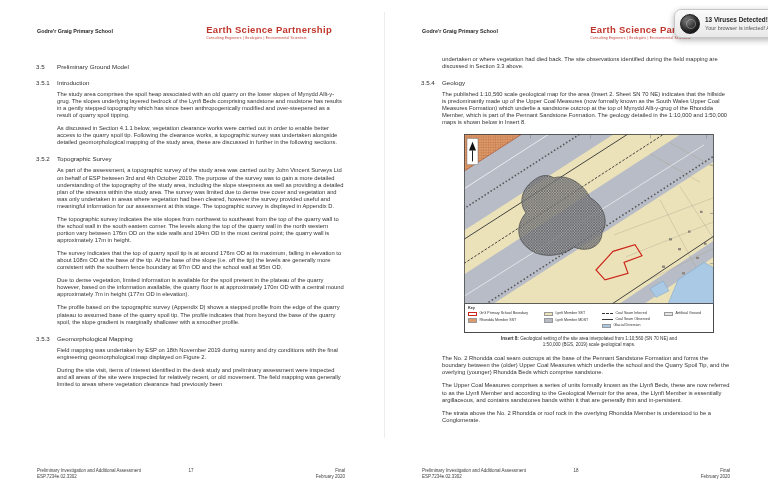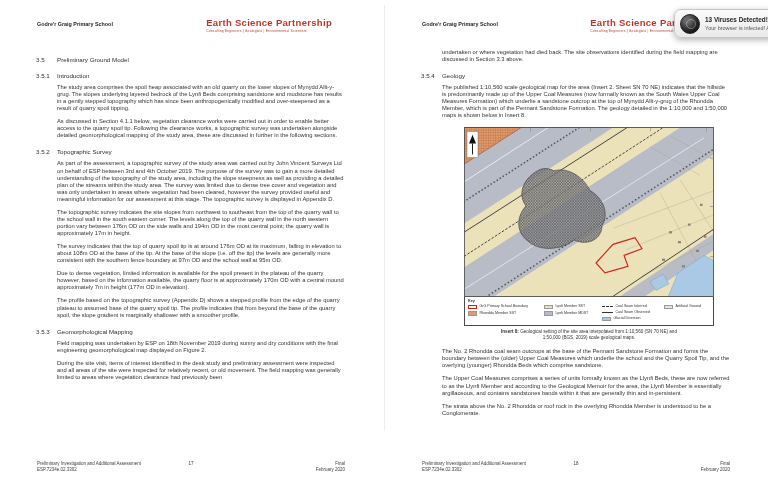--- a/index.html
+++ b/index.html
@@ -1,20 +1,20 @@
 <!DOCTYPE html>
 <html style="--esp-red: #c0362c; --sst-yellow: #ece2ba; --mdst-grey: #b7bcc6; --rhondda-orange: #dd9a6b; --boundary-red: #cc2418; --glacial-blue: #aac9e4;"><head>
 <meta charset="utf-8">
 <style>
   html,body{margin:0;padding:0;}
   body{
     width:768px;height:493px;position:relative;overflow:hidden;
     background:#ffffff;font-family:"Liberation Sans",sans-serif;color:#333;
   }
-  .page{position:absolute;top:5px;width:384px;height:426px;background:#fff;}
+  .page{position:absolute;top:12px;width:384px;height:426px;background:#fff;}
   #page-left{left:0;}
   #page-right{left:384px;border-left:1px solid #ededed;box-sizing:border-box;}
 
   
   .page-header{position:absolute;top:13px;left:37px;right:52px;display:flex;justify-content:space-between;align-items:flex-start;}
   .school-name{font-size:5.4px;font-weight:bold;color:#1d1d1d;padding-top:3px;}
   .esp-logo{text-align:left;}
   .esp-title{font-size:9.5px;font-weight:bold;color:var(--esp-red);letter-spacing:0.3px;line-height:1;}
   .esp-sub{font-size:3.3px;color:var(--esp-red);margin-top:1.5px;letter-spacing:0.2px;}
 

